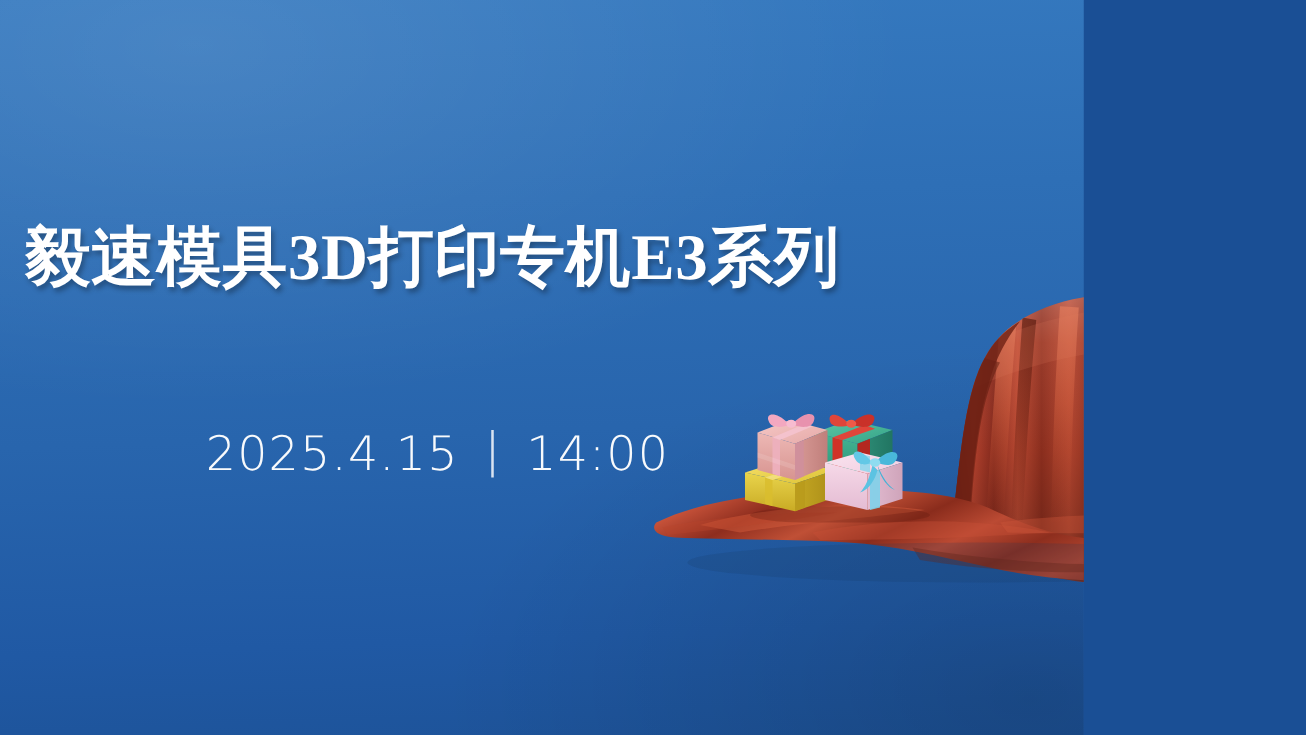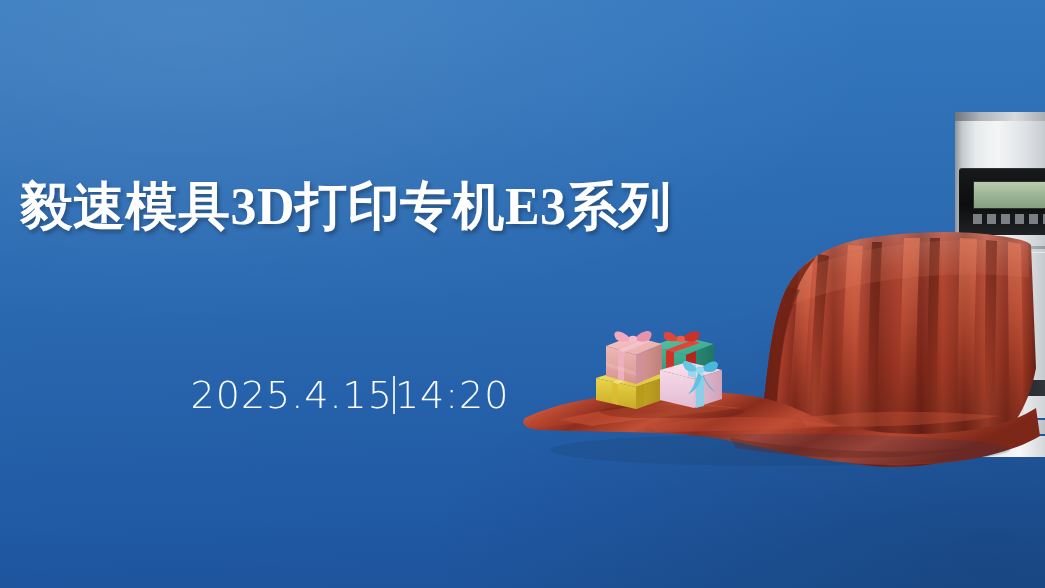--- a/index.html
+++ b/index.html
@@ -2,21 +2,21 @@
 <html><head>
 <meta charset="utf-8">
 <style>
   html, body {
     margin: 0;
     padding: 0;
     background: #1a4f95;
   }
   #poster {
     position: relative;
-    width: 1045px;
+    width: 867px;
     height: 588px;
     overflow: hidden;
     font-family: "Liberation Sans", sans-serif;
     background: linear-gradient(178deg, #3579bf 0%, #2e6fb6 28%, #2865ad 58%, #2059a4 85%, #1d5399 100%);
   }
   
   #bg-sheen {
     position: absolute;
     inset: 0;
     background:
@@ -48,22 +48,22 @@
   #title-line-2 { padding-right: 8px; }
 
   #datetime-row {
     position: absolute;
     left: 0;
     top: 344px;
     width: 700px;
     display: flex;
     align-items: center;
     justify-content: center;
+    gap: 26px;
     z-index: 40;
-    margin-top: 32px;
   }
   .dt-text {
     color: #ffffff;
     font-size: 38px;
     font-weight: 300;
     letter-spacing: 1px;
     line-height: 1;
     font-family: "DejaVu Sans", "Liberation Sans", sans-serif;
     opacity: 0.97;
   }
@@ -467,16 +467,16 @@
     </svg>
   </div>
 
   <div id="headline">
     <div class="title-line" id="title-line-1">毅速模具3D打印专机E3系列</div>
   </div>
 
   <div id="datetime-row">
     <span class="dt-text">2025.4.15</span>
     <span id="dt-divider"></span>
-    <span class="dt-text">14:20</span>
+    <span class="dt-text">14:00</span>
   </div>
 
 </div>
 
 </body></html>

